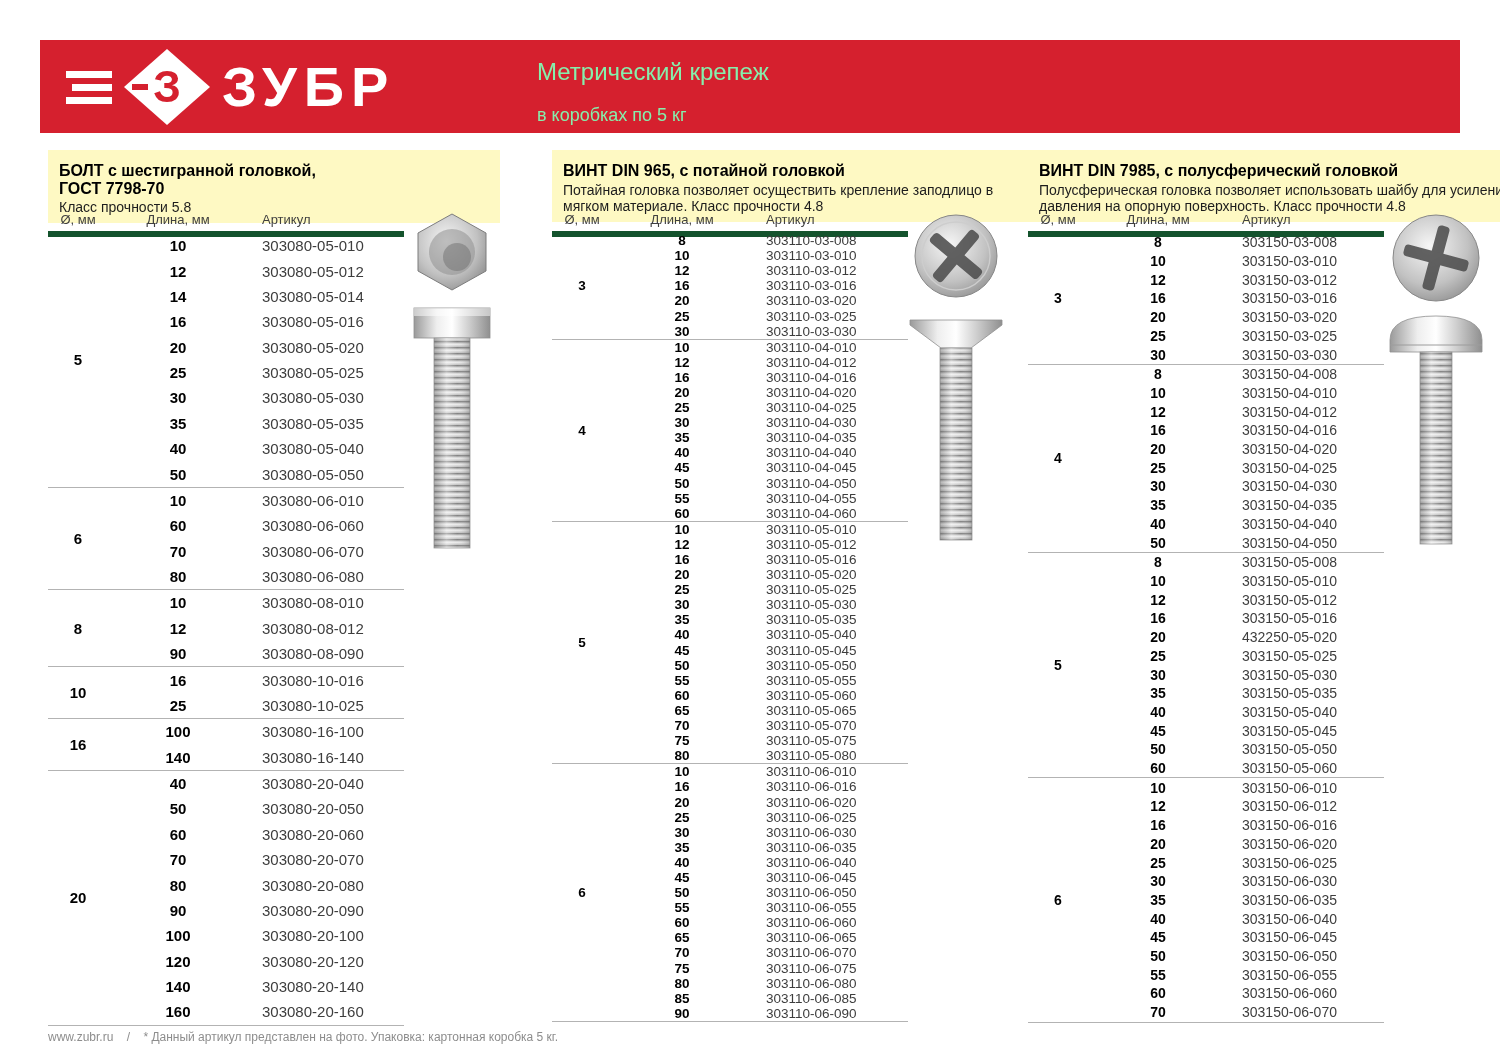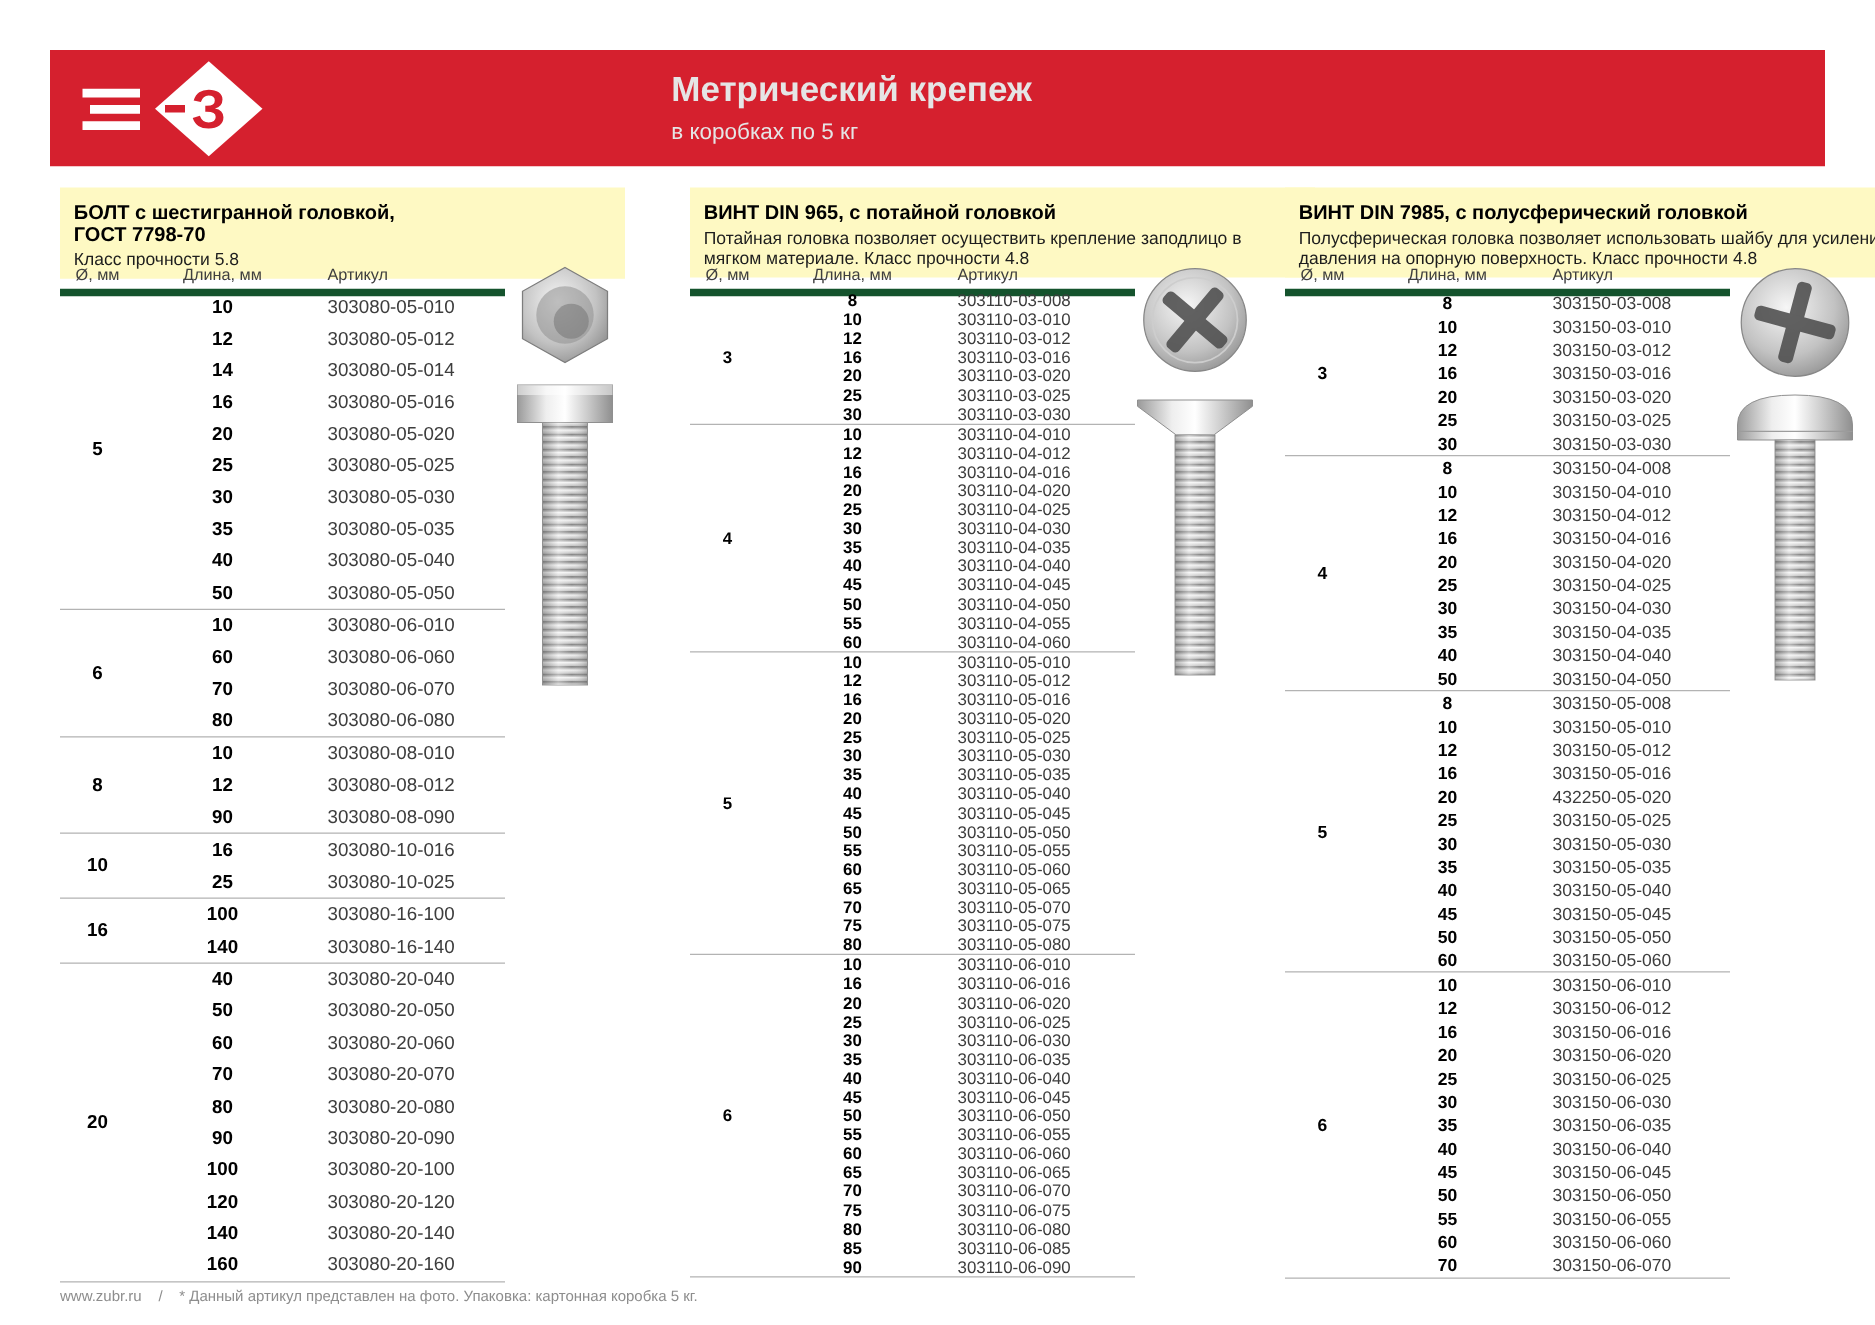--- a/index.html
+++ b/index.html
@@ -5,22 +5,22 @@
   html,body{margin:0;padding:0;background:#ffffff;}
   .page{position:relative;width:1500px;height:1060px;background:#fff;overflow:hidden;
         font-family:"Liberation Sans", sans-serif;color:#111;}
 
   
   .banner{position:absolute;left:40px;top:40px;width:1420px;height:93px;background:#d5202e;}
   .logo{position:absolute;left:22px;top:7px;display:flex;align-items:center;}
   .logo svg{display:block;}
   .wordmark{color:#fff;font-weight:bold;font-size:56px;letter-spacing:7px;margin-left:10px;line-height:80px;}
   .titleblock{position:absolute;left:497px;top:15px;}
-  .titleblock h1{margin:0;color:#e5e5e5;font-size:28px;line-height:34px;font-weight:bold;}
-  .titleblock .subtitle{color:#e5e5e5;font-size:18px;margin-top:6px;}
+  .titleblock h1{margin:0;color:#86efac;font-size:24px;line-height:34px;font-weight:normal;}
+  .titleblock .subtitle{color:#86efac;font-size:18px;margin-top:16px;}
 
   
   .col{position:absolute;top:150px;}
   .sechead{background:#fef9c3;padding:12px 11px 7px;}
   .sechead h2{margin:0;font-size:16px;line-height:17.5px;font-weight:bold;white-space:pre-line;color:#000;}
   .sechead p{margin:2px 0 0;font-size:14px;line-height:16.5px;color:#1d1d1d;}
 
   .thead{position:absolute;left:0;top:62px;width:356px;height:19px;
          border-bottom:6px solid #14532d;font-size:13px;color:#3f3f3f;display:flex;align-items:flex-start;}
   .h-dia{display:inline-block;width:60px;text-align:center;}
@@ -53,20 +53,21 @@
   <header class="banner">
     <div class="logo">
       <svg width="150" height="80" viewBox="0 0 150 80">
         <polygon points="105,2 148,40 105,78 62,40" fill="#ffffff"></polygon>
         <text x="105" y="55" font-size="44" font-weight="bold" text-anchor="middle" font-family="Liberation Sans, sans-serif" fill="#d5202e">З</text>
         <polygon points="70,43 86,43 86,37 70,37" fill="#d5202e"></polygon>
         <rect x="4" y="24" width="46" height="7" fill="#ffffff"></rect>
         <rect x="10" y="37" width="40" height="7" fill="#ffffff"></rect>
         <rect x="4" y="50" width="46" height="7" fill="#ffffff"></rect>
       </svg>
+      <span class="wordmark">ЗУБР</span>
     </div>
     <div class="titleblock">
       <h1>Метрический крепеж</h1>
       <div class="subtitle">в коробках по 5 кг</div>
     </div>
   </header>
 
   <section class="col s0" style="left:48px;width:452px;">
     <div class="sechead">
       <h2>БОЛТ с шестигранной головкой,

